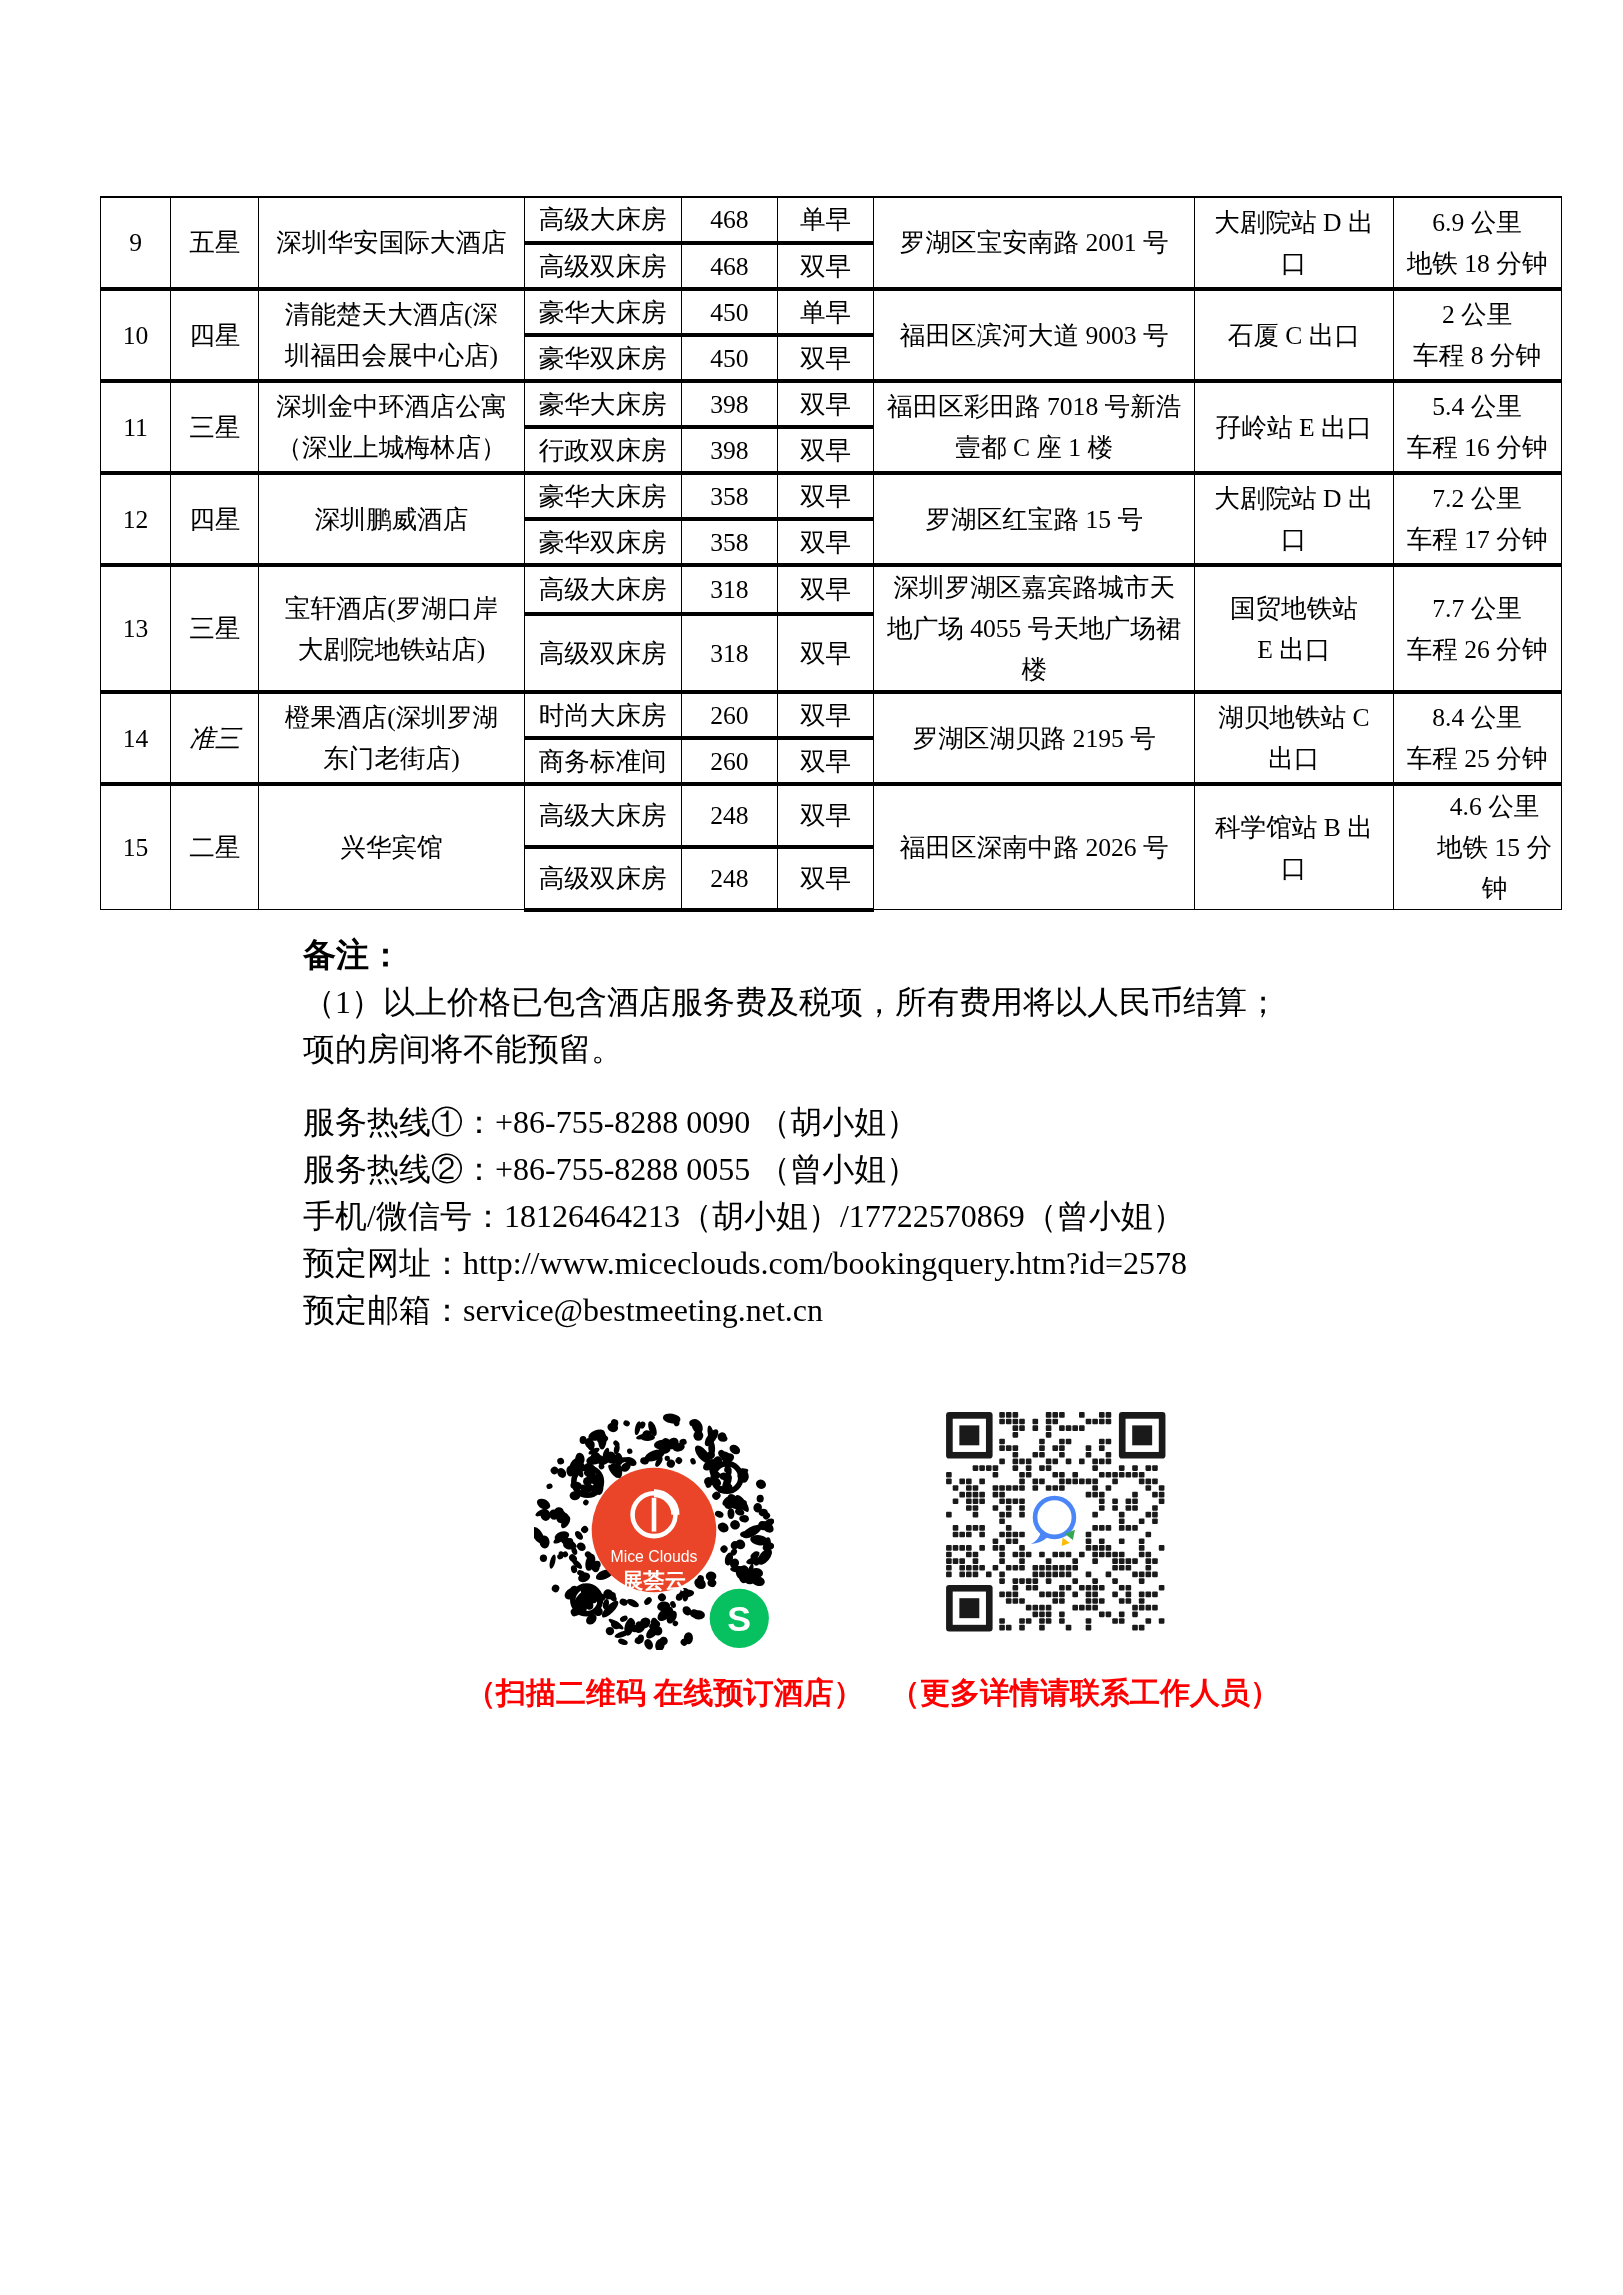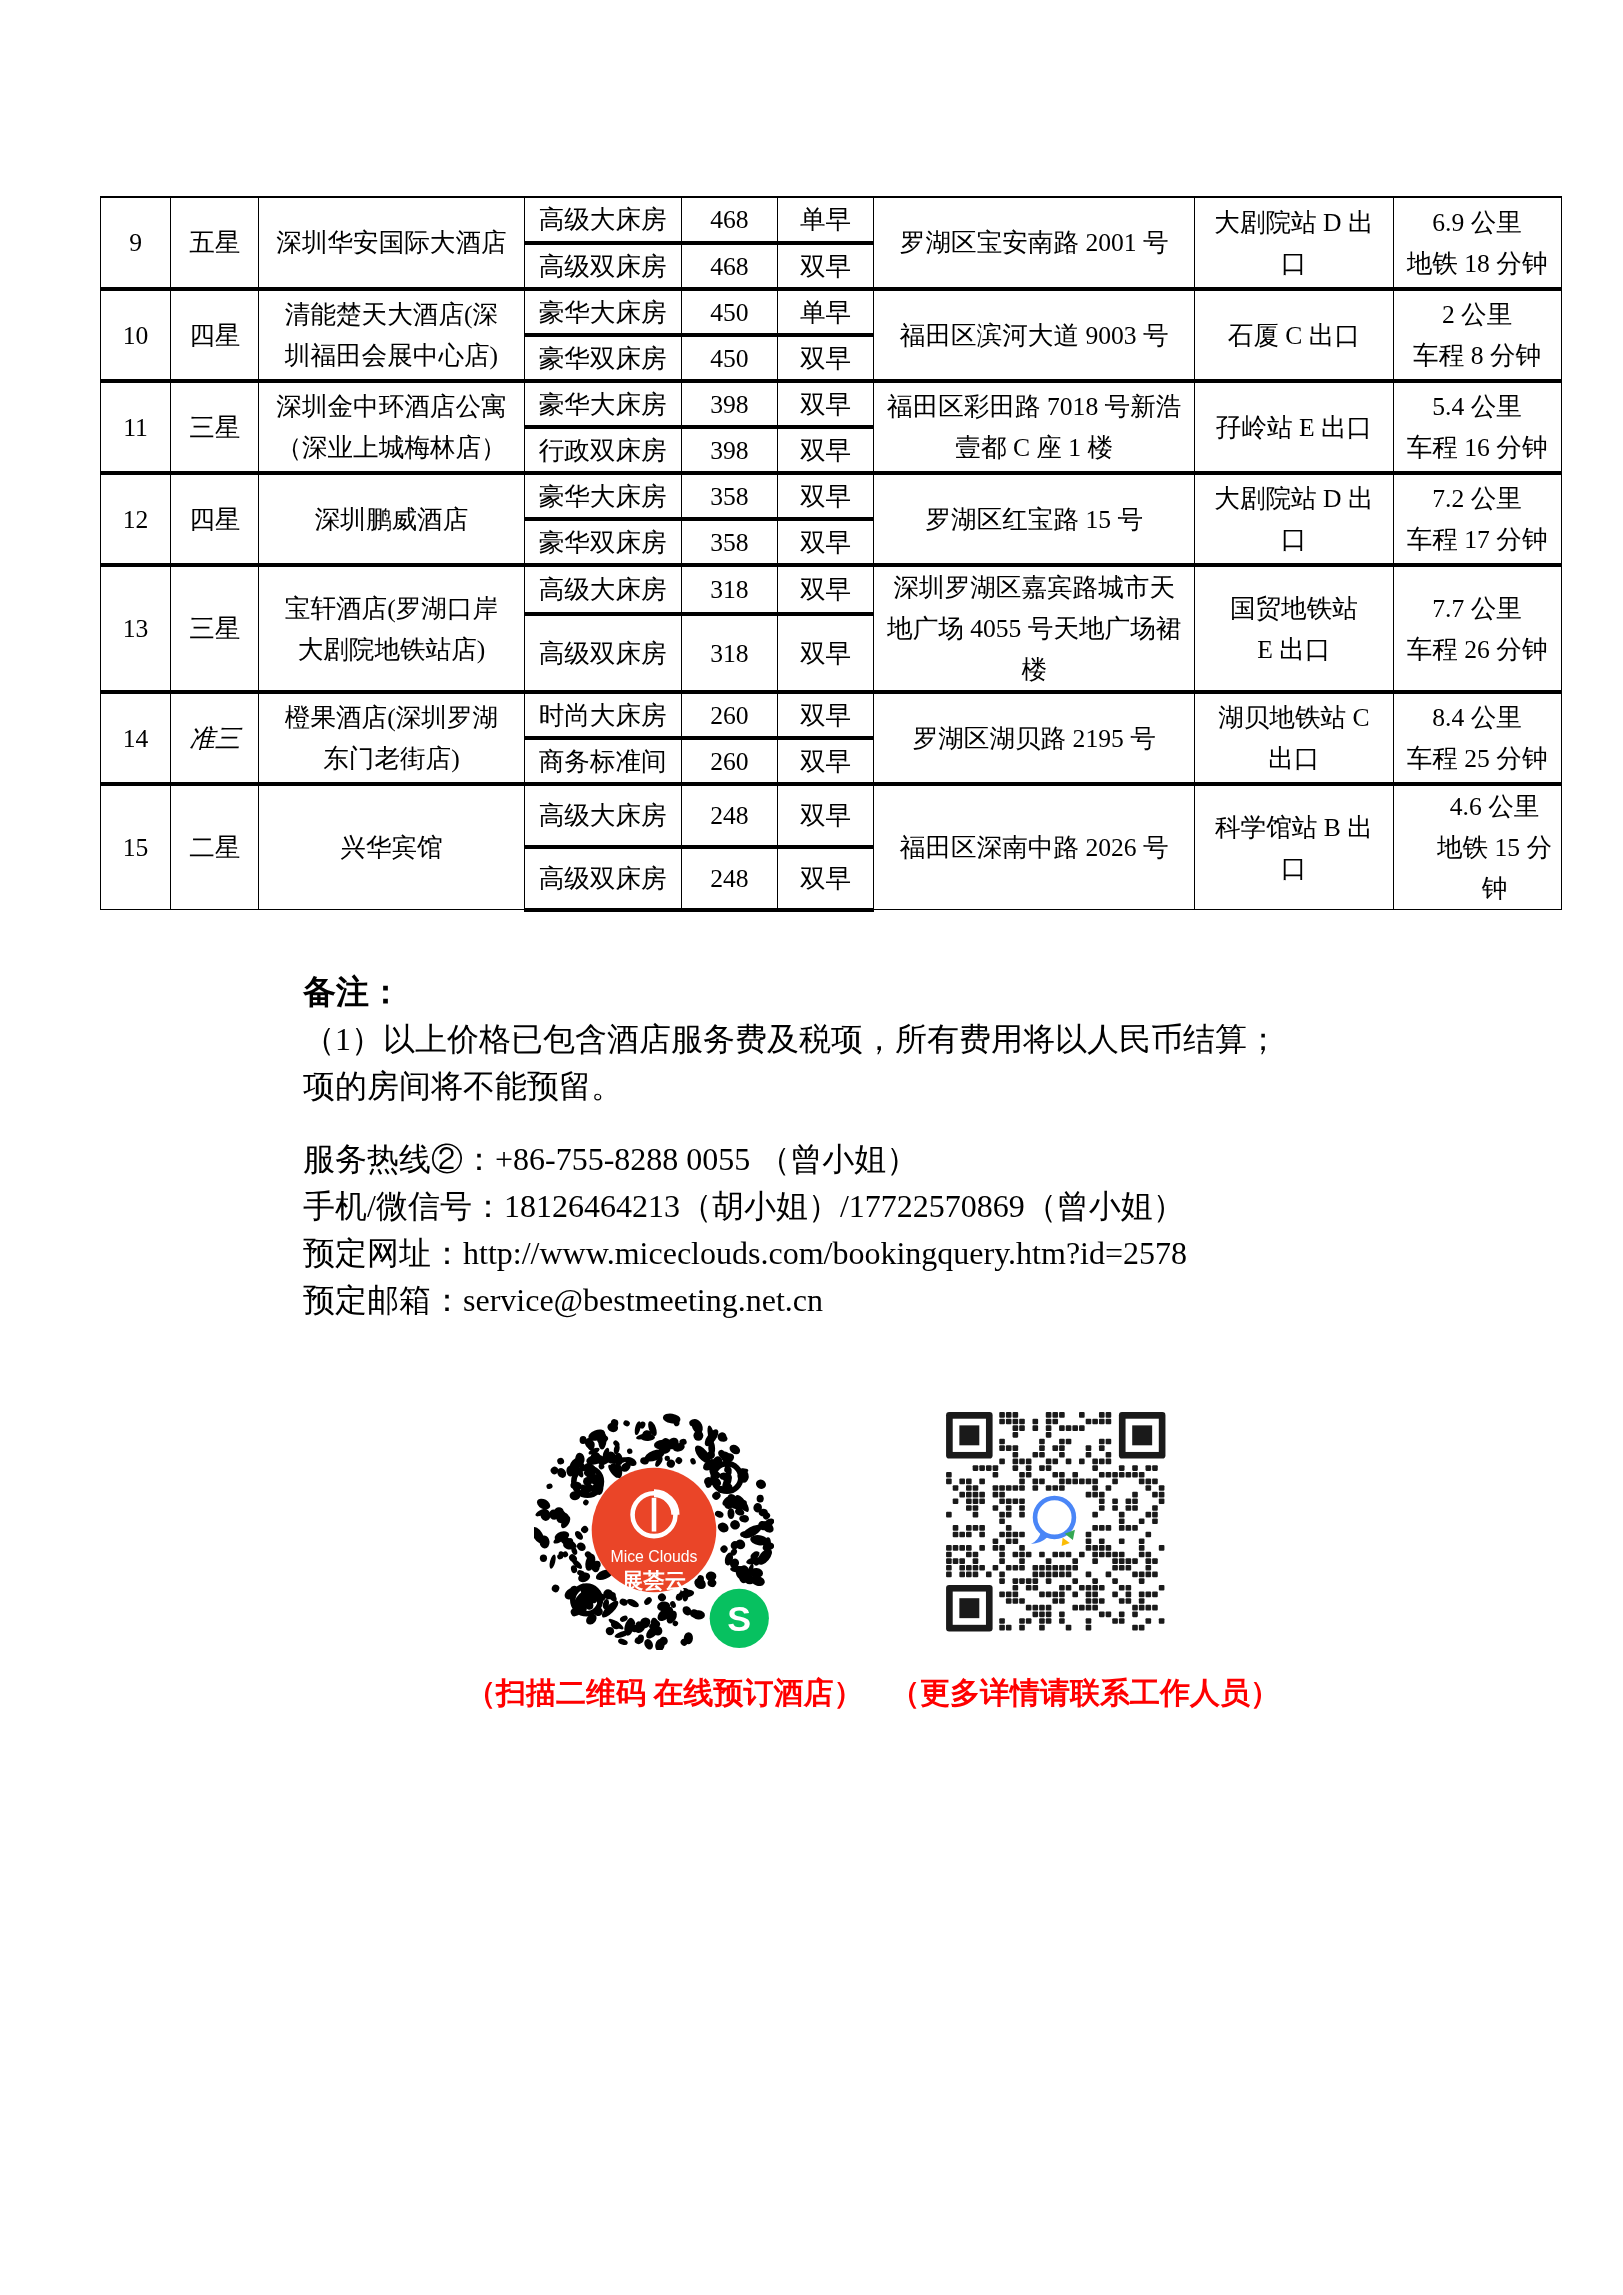--- a/index.html
+++ b/index.html
@@ -14,21 +14,21 @@
   }
   table.hotel-table td{
     border:1.5px solid #000;padding:0 3.1px;text-align:center;vertical-align:middle;
     font-size:25.6px;line-height:41px;white-space:pre-line;overflow:hidden;
   }
   table.hotel-table tr.group-first td{border-top:4.1px solid #000;}
   table.hotel-table tr.table-first td{border-top:2.6px solid #000;}
   table.hotel-table td.sub{border-bottom:4.1px solid #000;}
   table.hotel-table tr.last-row td{border-bottom:4.6px solid #000;}
   
-  .text-block{position:absolute;left:303px;top:969px;width:1227px;font-size:32px;line-height:47px;}
+  .text-block{position:absolute;left:303px;top:932px;width:1227px;font-size:32px;line-height:47px;}
   .notes-title{font-weight:bold;font-size:33px;}
   .contact-block{margin-top:25.6px;}
   .tline{white-space:pre;}
   
   .qr-left{position:absolute;left:534px;top:1410px;width:240px;height:240px;}
   .qr-right{position:absolute;left:943px;top:1409px;width:225px;height:225px;}
   .caption{
     position:absolute;top:1673px;font-size:30px;font-weight:bold;color:#ff0000;white-space:pre;
   }
   .caption.left{left:466px;}
@@ -173,20 +173,21 @@
           <td>双早</td>
         </tr>
       </tbody>
   </table>
 
   <div class="text-block">
     <div class="tline notes-title">备注：</div>
     <div class="tline">（1）以上价格已包含酒店服务费及税项，所有费用将以人民币结算；</div>
     <div class="tline">项的房间将不能预留。</div>
     <div class="contact-block">
+      <div class="tline">服务热线①：+86-755-8288 0090 （胡小姐）</div>
       <div class="tline">服务热线②：+86-755-8288 0055 （曾小姐）</div>
       <div class="tline">手机/微信号：18126464213（胡小姐）/17722570869（曾小姐）</div>
       <div class="tline">预定网址：http://www.miceclouds.com/bookingquery.htm?id=2578</div>
       <div class="tline">预定邮箱：service@bestmeeting.net.cn</div>
     </div>
   </div>
 
   <svg class="qr-left" id="qr-left-svg" viewBox="0 0 470 470">
     <g id="qr-left-dots">
         <ellipse cx="80.3" cy="167.7" rx="8.8" ry="10.6" transform="rotate(89 80.3 167.7)" fill="#000"></ellipse>

